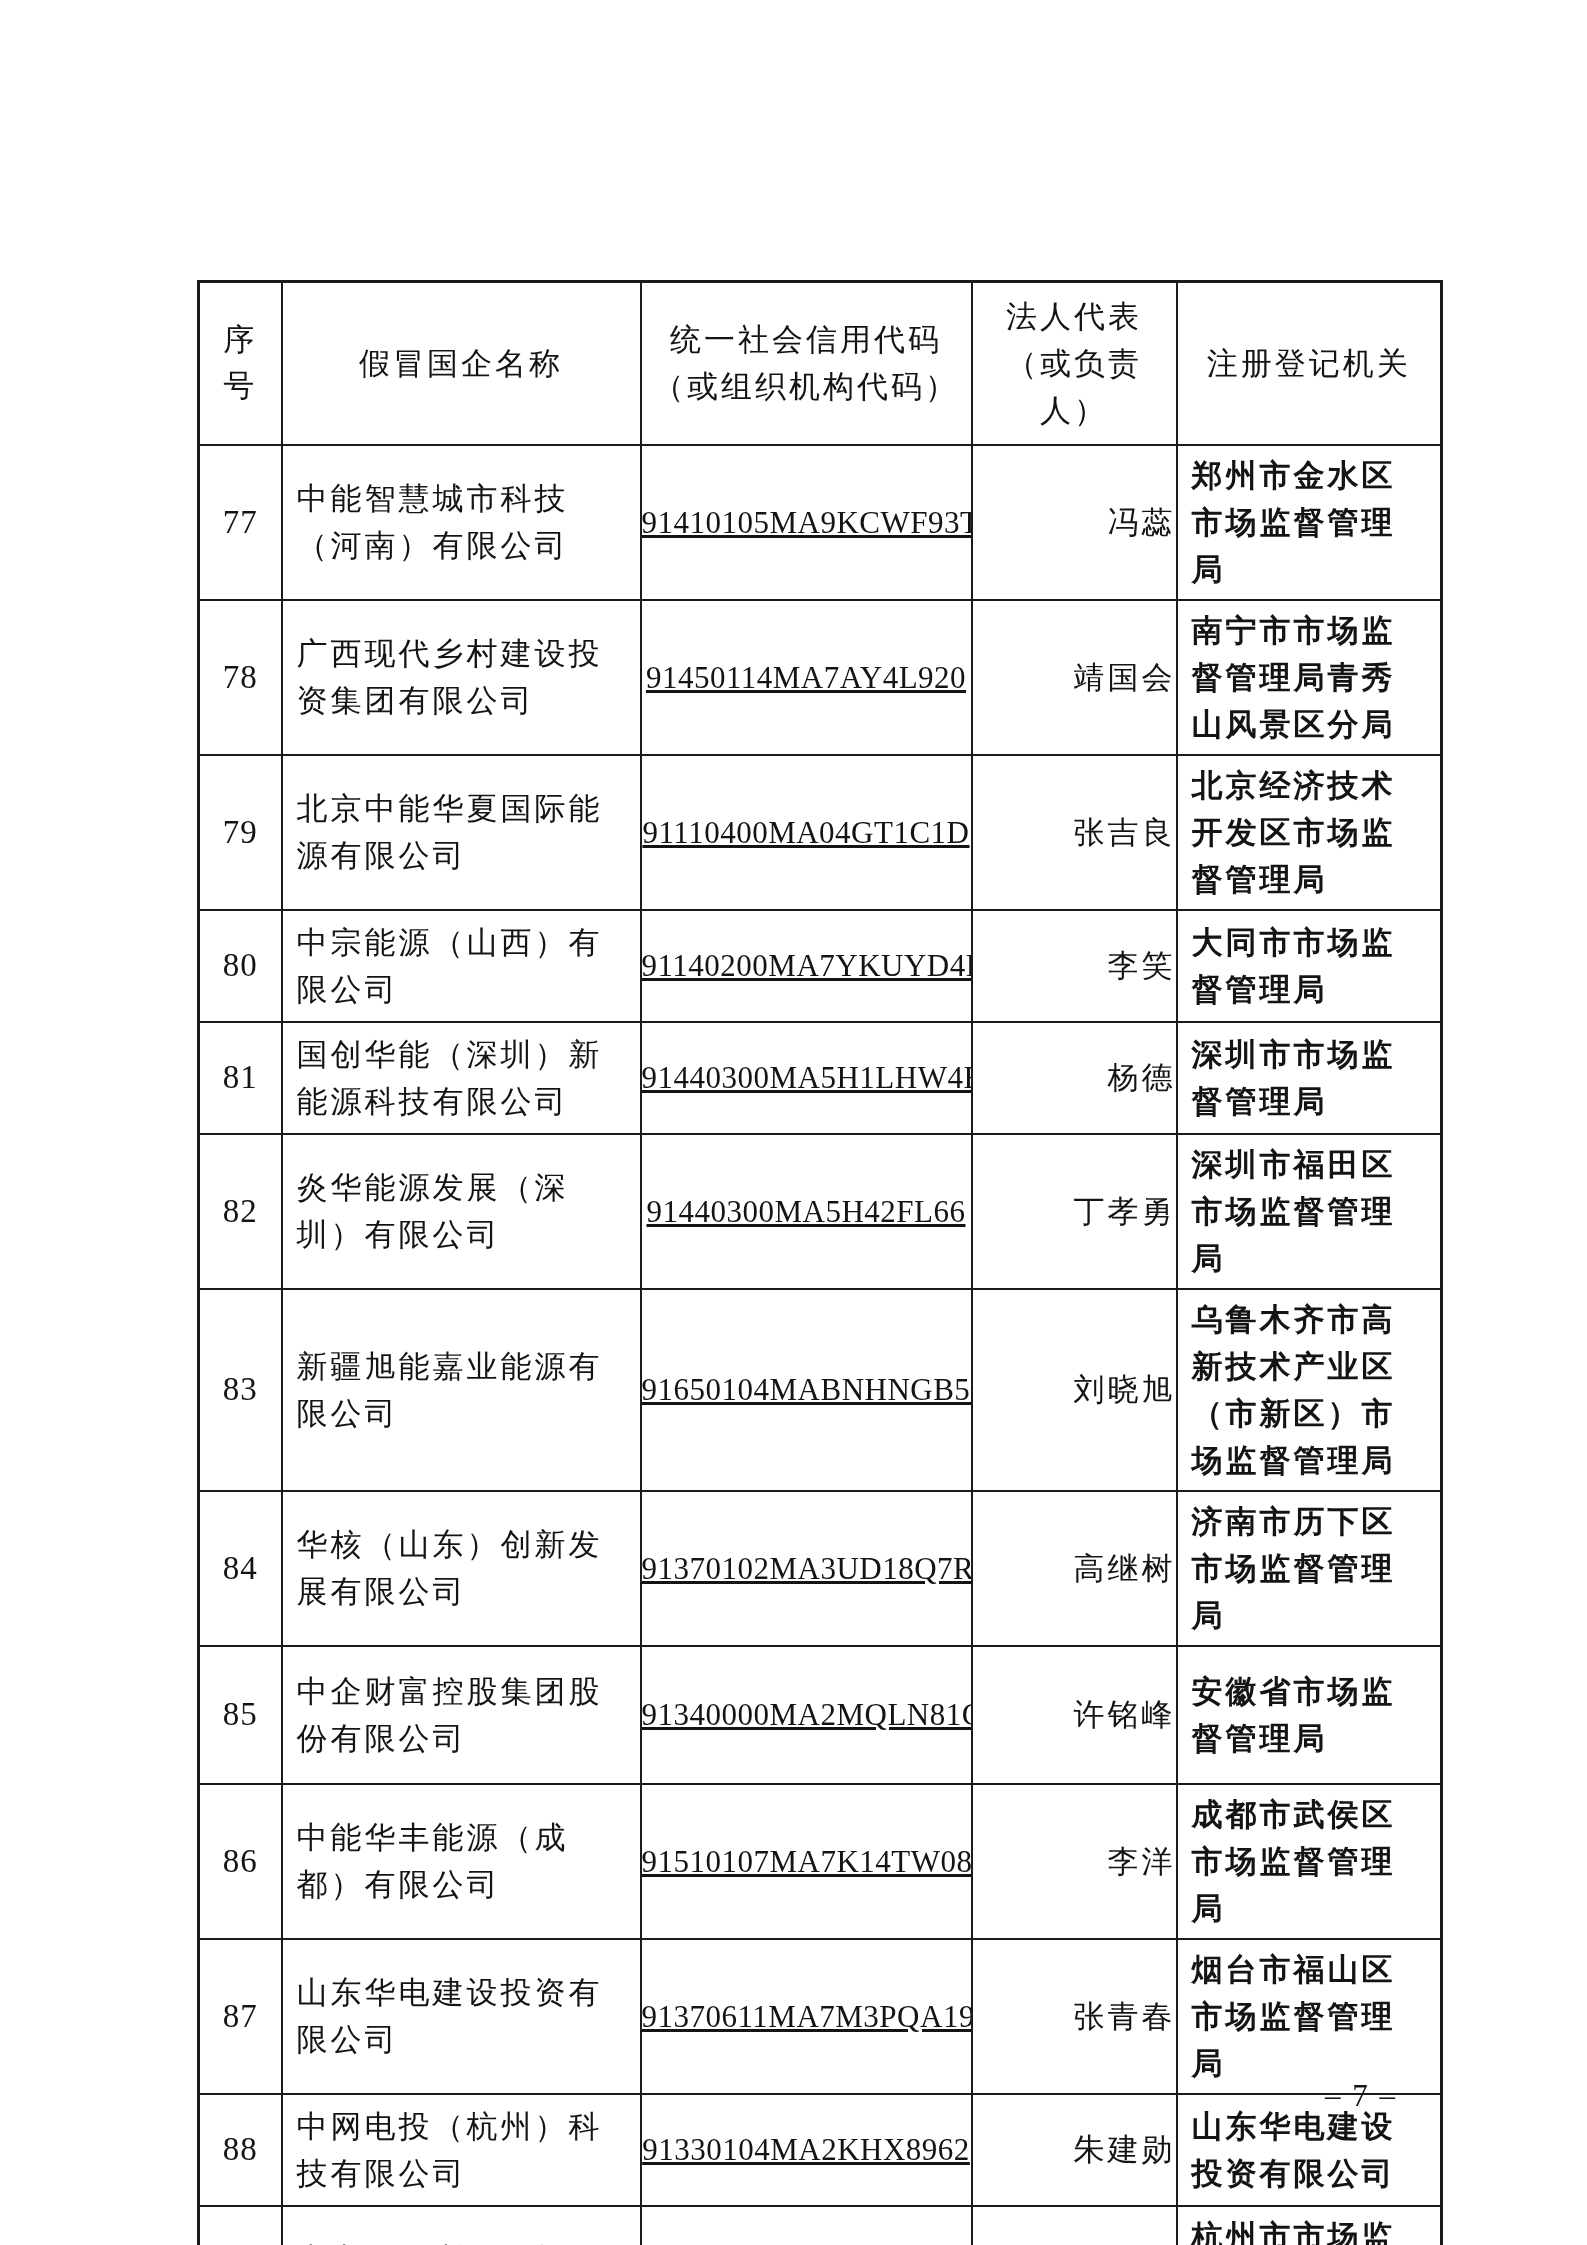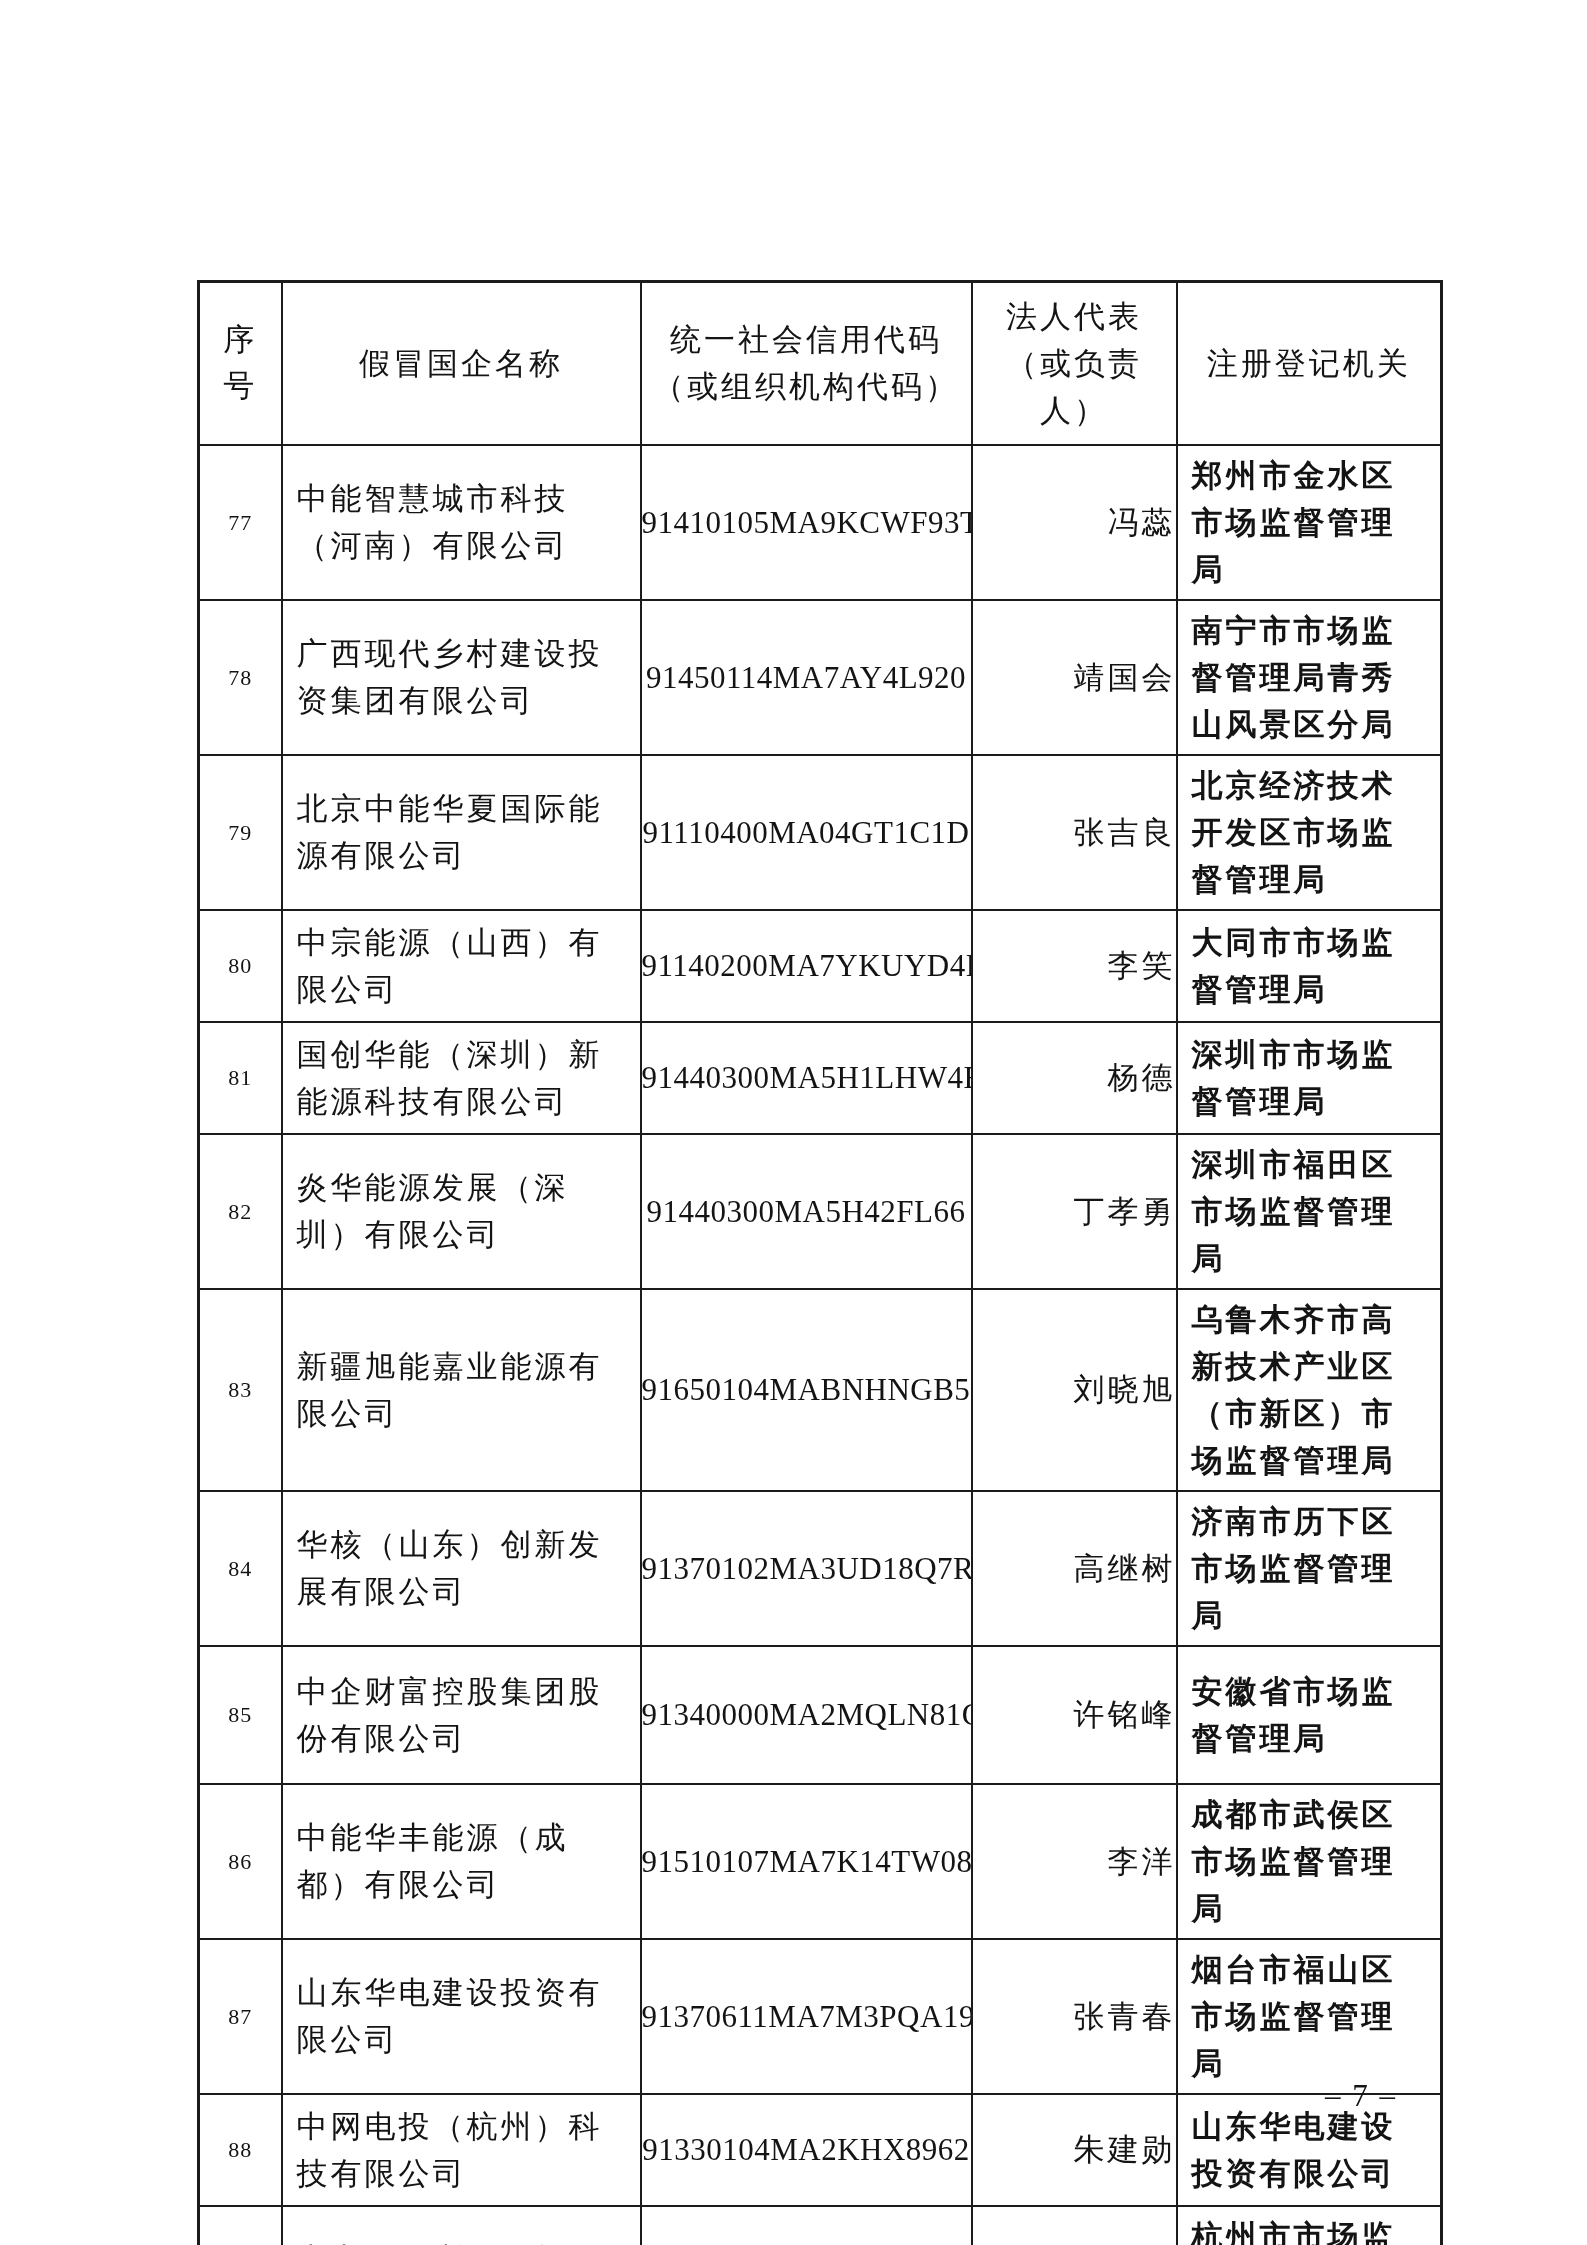--- a/index.html
+++ b/index.html
@@ -29,33 +29,34 @@
     color:#141414;
     padding:0;
     overflow:hidden;
   }
   
   .doc-table th { text-align:center; white-space:pre-line; }
   th.h-index { line-height:46px; }
   
   td.c-index {
     text-align:center;
-    font-size:22px;
+    font-size:33px;
     letter-spacing:1px;
   }
   td.c-name {
     text-align:left;
     padding:8px 14px;
     word-break:break-all;
   }
   td.c-code {
     text-align:center;
     letter-spacing:0.5px;
     font-size:31px;
     white-space:nowrap;
+    text-decoration:underline;
   }
   td.c-person { text-align:right; }
   td.c-registrar {
     text-align:left;
     padding:6px 14px;
     word-break:break-all;
     font-weight:bold;
   }
   .page-number {
     position:absolute;

